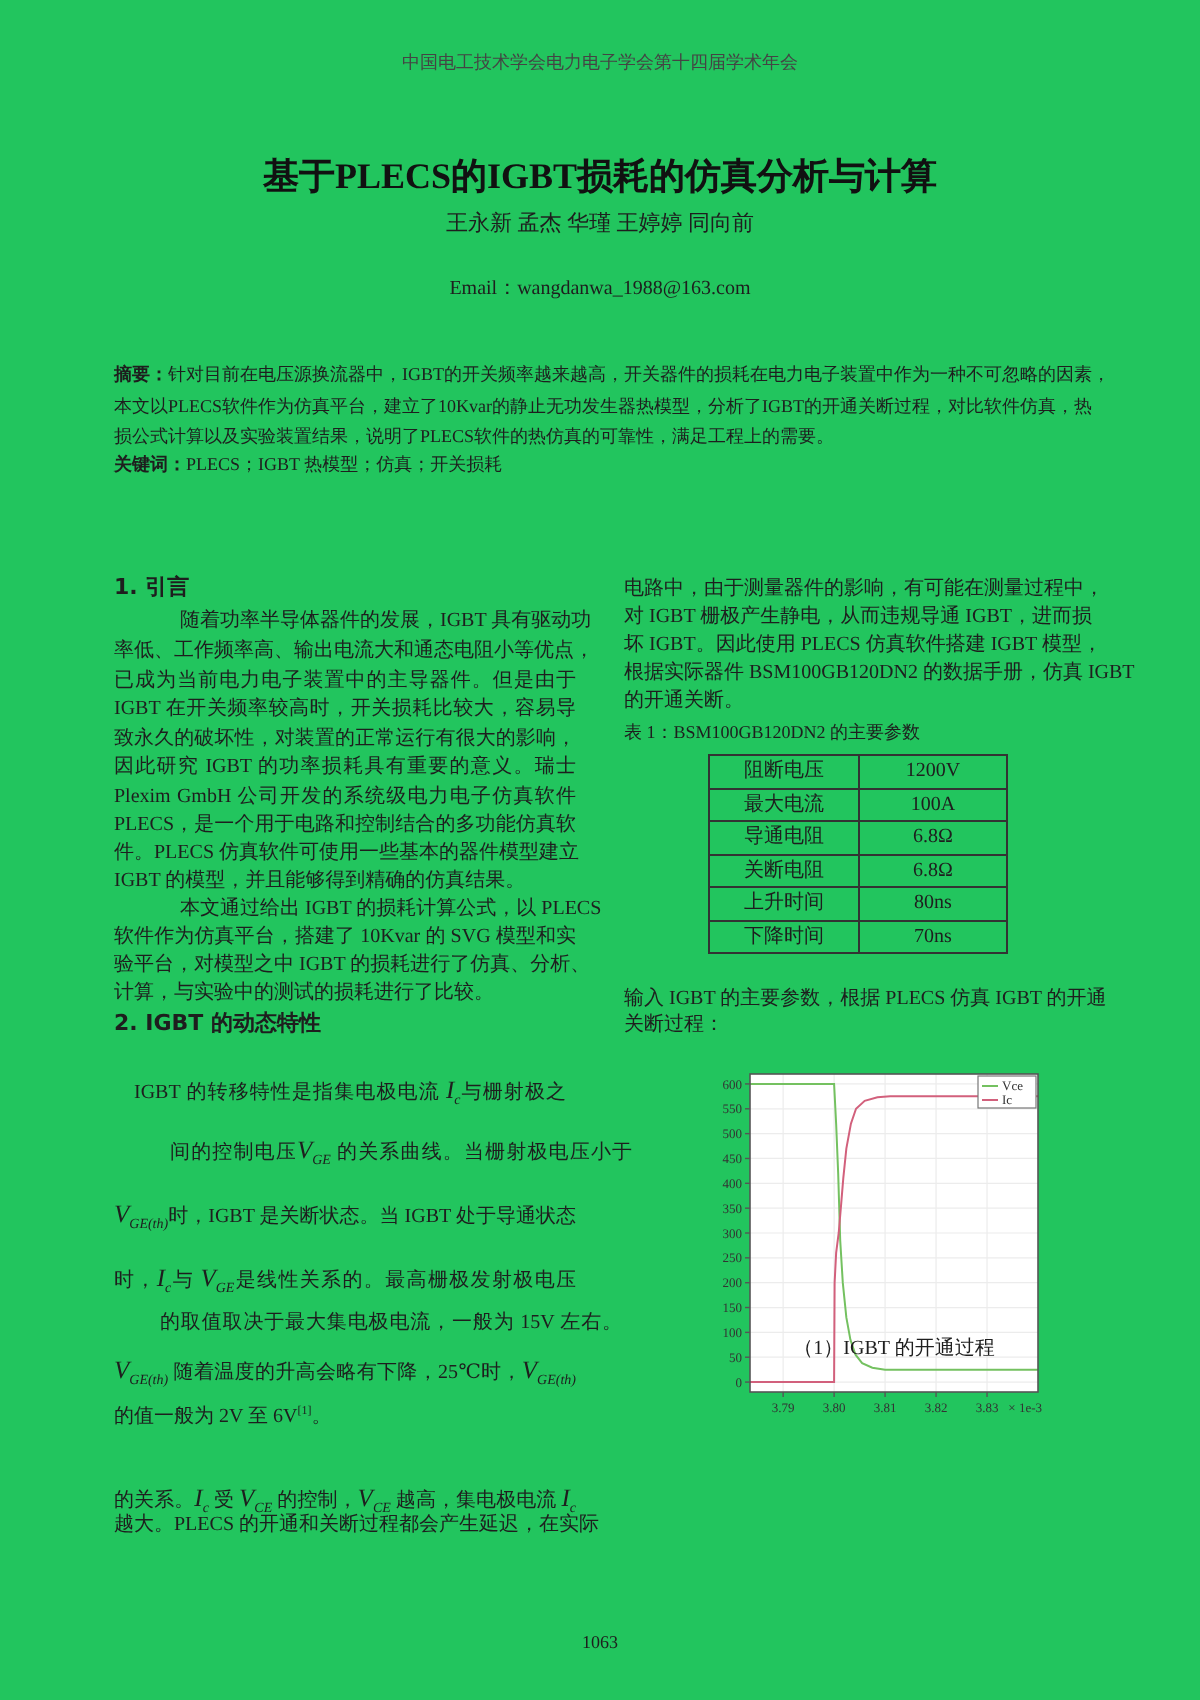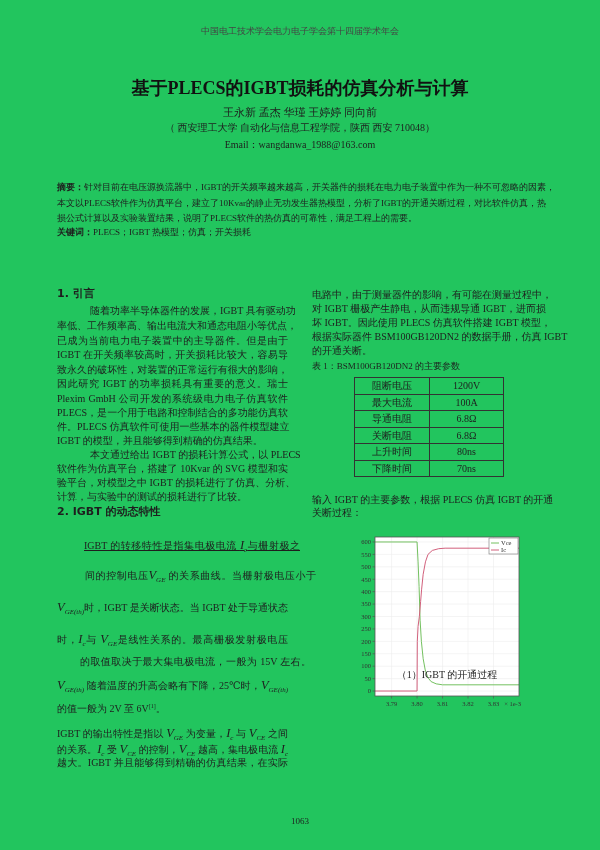--- a/index.html
+++ b/index.html
@@ -36,21 +36,20 @@
 </style>
 </head>
 <body>
 
 <div id="page">
 
   <div class="ln ctr conf" style="top:24px;">中国电工技术学会电力电子学会第十四届学术年会</div>
 
   <div class="ln ctr title" style="top:76px;">基于PLECS的IGBT损耗的仿真分析与计算</div>
   <div class="ln ctr authors" style="top:105px;">王永新  孟杰  华瑾  王婷婷  同向前</div>
-  <div class="ln ctr aff" style="top:121px;">（ 西安理工大学  自动化与信息工程学院，陕西  西安  710048）</div>
   <div class="ln ctr email" style="top:138px;">Email：wangdanwa_1988@163.com</div>
 
   <div class="ln abs j" style="top:180px;"><span class="bold">摘要：</span><span>针对目前在电压源换流器中，IGBT的开关频率越来越高，开关器件的损耗在电力电子装置中作为一种不可忽略的因素，</span></div>
   <div class="ln abs j" style="top:196px;">本文以PLECS软件作为仿真平台，建立了10Kvar的静止无功发生器热模型，分析了IGBT的开通关断过程，对比软件仿真，热</div>
   <div class="ln abs" style="top:211px;">损公式计算以及实验装置结果，说明了PLECS软件的热仿真的可靠性，满足工程上的需要。</div>
   <div class="ln abs" style="top:225px;"><span class="bold">关键词：</span><span>PLECS；IGBT 热模型；仿真；开关损耗</span></div>
 
   <div class="ln heading" style="top:287px;">1.  引言</div>
   <div class="ln Li j" style="top:304px;">随着功率半导体器件的发展，IGBT 具有驱动功</div>
   <div class="ln L j" style="top:319px;">率低、工作频率高、输出电流大和通态电阻小等优点，</div>
@@ -62,49 +61,46 @@
   <div class="ln L j" style="top:392px;">Plexim GmbH 公司开发的系统级电力电子仿真软件</div>
   <div class="ln L j" style="top:420px;">件。PLECS 仿真软件可使用一些基本的器件模型建立</div>
   <div class="ln L" style="top:434px;">IGBT 的模型，并且能够得到精确的仿真结果。</div>
   <div class="ln Li j" style="top:448px;">本文通过给出 IGBT 的损耗计算公式，以 PLECS</div>
   <div class="ln L j" style="top:462px;">软件作为仿真平台，搭建了 10Kvar 的 SVG 模型和实</div>
   <div class="ln L j" style="top:476px;">验平台，对模型之中 IGBT 的损耗进行了仿真、分析、</div>
   <div class="ln L" style="top:490px;">计算，与实验中的测试的损耗进行了比较。</div>
 
   <div class="ln heading" style="top:505px;">2.  IGBT 的动态特性</div>
 
-  <div class="ln s2 j" style="top:535px; left:84px; width:216px;text-decoration:underline;">
+  <div class="ln s2 j" style="top:535px; left:67px; width:216px;">
     <span>IGBT 的转移特性是指集电极电流 </span><span class="mv">I</span><span class="sb">c</span><span>与栅射极之</span>
   </div>
   <div class="ln s2 L j" style="top:565px;padding-left:28px;">
     <span>间的控制电压</span><span class="mv">V</span><span class="sb">GE</span><span> 的关系曲线。当栅射极电压小于</span>
   </div>
   <div class="ln s2 L j" style="top:597px;">
     <span class="mv">V</span><span class="sb">GE(th)</span><span>时，IGBT 是关断状态。当 IGBT 处于导通状态</span>
   </div>
   <div class="ln s2 L j" style="top:629px;">
     <span>时，</span><span class="mv">I</span><span class="sb">c</span><span>与 </span><span class="mv">V</span><span class="sb">GE</span><span>是线性关系的。最高栅极发射极电压</span>
   </div>
   <div class="ln s2 L j" style="top:652px;padding-left:23px;">
     <span>的取值取决于最大集电极电流，一般为 15V 左右。</span>
   </div>
   <div class="ln s2 L j" style="top:675px;">
     <span class="mv">V</span><span class="sb">GE(th)</span><span> 随着温度的升高会略有下降，25℃时，</span><span class="mv">V</span><span class="sb">GE(th)</span>
   </div>
   <div class="ln s2 L" style="top:699px;">
     <span>的值一般为 2V 至 6V</span><span class="sp">[1]</span><span>。</span>
   </div>
-  <div class="ln s2 L j" style="top:723px;">
-    <span>IGBT 的输出特性是指以 </span><span class="mv">V</span><span class="sb">GE</span><span> 为变量，</span><span class="mv">I</span><span class="sb">c</span><span> 与 </span><span class="mv">V</span><span class="sb">CE</span><span> 之间</span>
-  </div>
   <div class="ln s2 L j" style="top:739px;">
     <span>的关系。</span><span class="mv">I</span><span class="sb">c</span><span> 受 </span><span class="mv">V</span><span class="sb">CE</span><span> 的控制，</span><span class="mv">V</span><span class="sb">CE</span><span> 越高，集电极电流 </span><span class="mv">I</span><span class="sb">c</span>
   </div>
   <div class="ln s2 L j" style="top:753px;">
-    <span>越大。IGBT 并且能够得到精确的仿真结果，在实际</span>
+    <span>越大。PLECS 的开通和关断过程都会产生延迟，在实际</span>
   </div>
 
   <div class="ln R j" style="top:288px;">电路中，由于测量器件的影响，有可能在测量过程中，</div>
   <div class="ln R j" style="top:302px;">对 IGBT 栅极产生静电，从而违规导通 IGBT，进而损</div>
   <div class="ln R j" style="top:316px;">坏 IGBT。因此使用 PLECS 仿真软件搭建 IGBT 模型，</div>
   <div class="ln R j" style="top:330px;">根据实际器件 BSM100GB120DN2 的数据手册，仿真 IGBT</div>
   <div class="ln R" style="top:344px;">的开通关断。</div>
   <div class="ln R" style="top:359px; font-size:9px;">表 1：BSM100GB120DN2 的主要参数</div>
 
   <table class="params">

